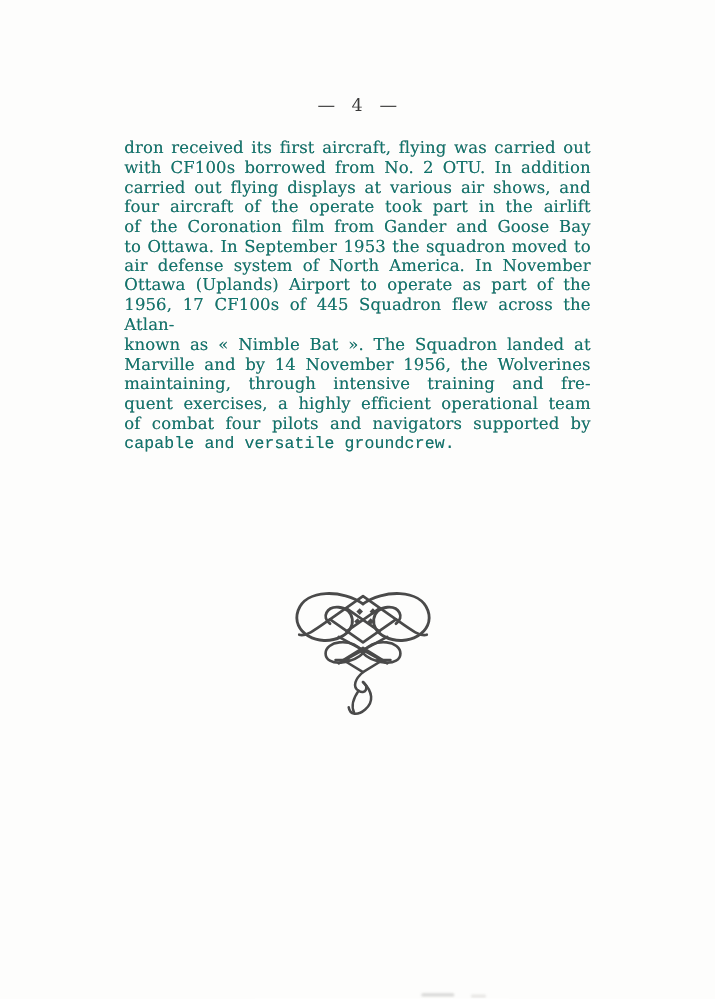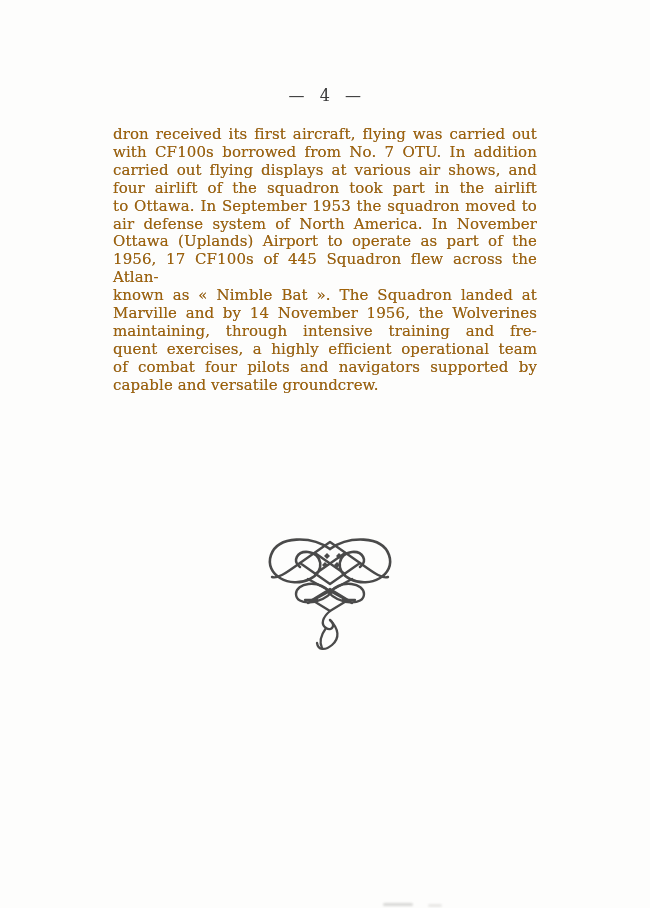--- a/index.html
+++ b/index.html
@@ -22,30 +22,31 @@
     word-spacing: 9px;
     letter-spacing: 0.5px;
   }
   .body-text {
     position: absolute;
     left: 113px;
     top: 126px;
     width: 424px;
     font-size: 15px;
     line-height: 17.9px;
-    color: #a16207;
+    color: #0f766e;
     letter-spacing: 0.1px;
     text-shadow: 0 0 0.4px rgba(60,60,60,0.55);
   }
   .line {
     text-align: justify;
     text-align-last: justify;
   }
   .line.last {
     text-align-last: left;
+    font-family: Liberation Mono, monospace;
   }
   .ornament {
     position: absolute;
     left: 256px;
     top: 537px;
     width: 148px;
     height: 122px;
   }
   .ornament svg { display: block; width: 100%; height: 100%; }
   .scan-smudge {
@@ -60,23 +61,24 @@
 </style>
 </head>
 <body>
 
 <div class="page">
 
   <div class="page-header">— 4 —</div>
 
   <div class="body-text">
       <div class="line">dron received its first aircraft, flying was carried out</div>
-      <div class="line">with CF100s borrowed from No. 7 OTU. In addition</div>
+      <div class="line">with CF100s borrowed from No. 2 OTU. In addition</div>
       <div class="line">carried out flying displays at various air shows, and</div>
-      <div class="line">four airlift of the squadron took part in the airlift</div>
+      <div class="line">four aircraft of the operate took part in the airlift</div>
+      <div class="line">of the Coronation film from Gander and Goose Bay</div>
       <div class="line">to Ottawa. In September 1953 the squadron moved to</div>
       <div class="line">air defense system of North America. In November</div>
       <div class="line">Ottawa (Uplands) Airport to operate as part of the</div>
       <div class="line">1956, 17 CF100s of 445 Squadron flew across the Atlan-</div>
       <div class="line">known as « Nimble Bat ». The Squadron landed at</div>
       <div class="line">Marville and by 14 November 1956, the Wolverines</div>
       <div class="line">maintaining, through intensive training and fre-</div>
       <div class="line">quent exercises, a highly efficient operational team</div>
       <div class="line">of combat four pilots and navigators supported by</div>
       <div class="line last">capable and versatile groundcrew.</div>

